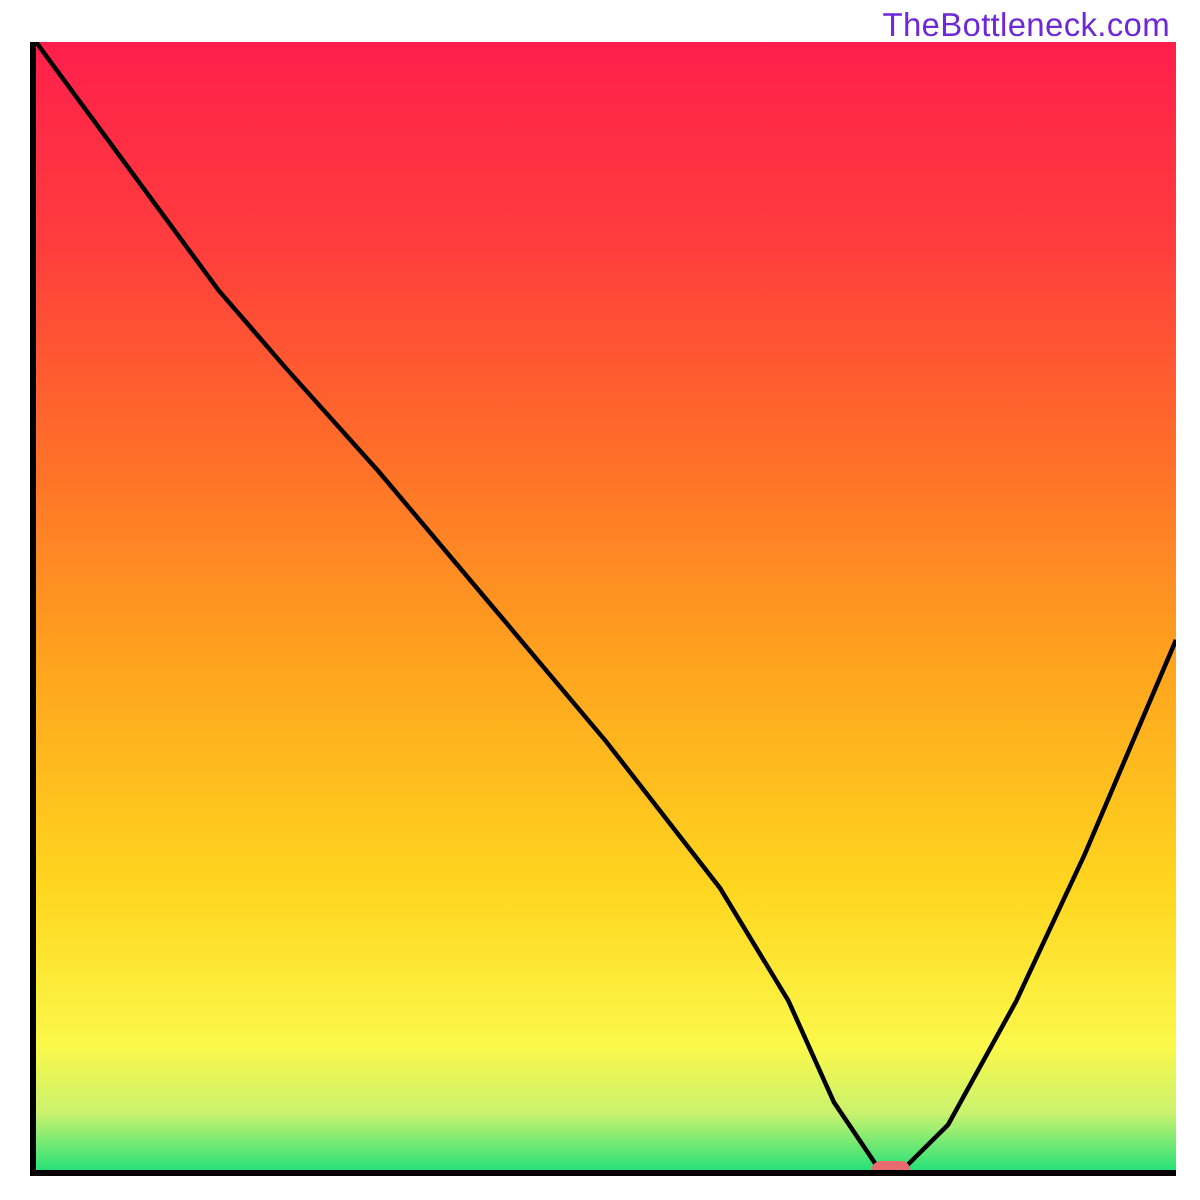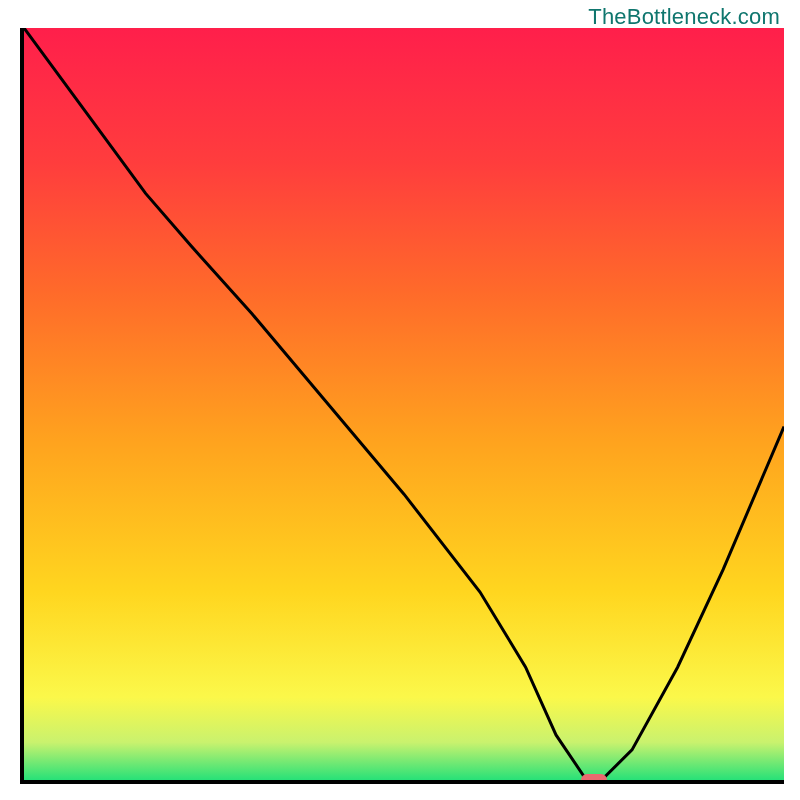--- a/index.html
+++ b/index.html
@@ -14,21 +14,21 @@
   .container {
     position: relative;
     width: 800px;
     height: 800px;
   }
   .watermark {
     position: absolute;
     top: 4px;
     right: 20px;
     font-size: 22px;
-    color: #0f766e;
+    color: #6d28d9;
     font-weight: 500;
     letter-spacing: 0.2px;
   }
   .plot-area {
     position: absolute;
     left: 20px;
     top: 28px;
     width: 760px;
     height: 752px;
     border-left: 4px solid #000;

